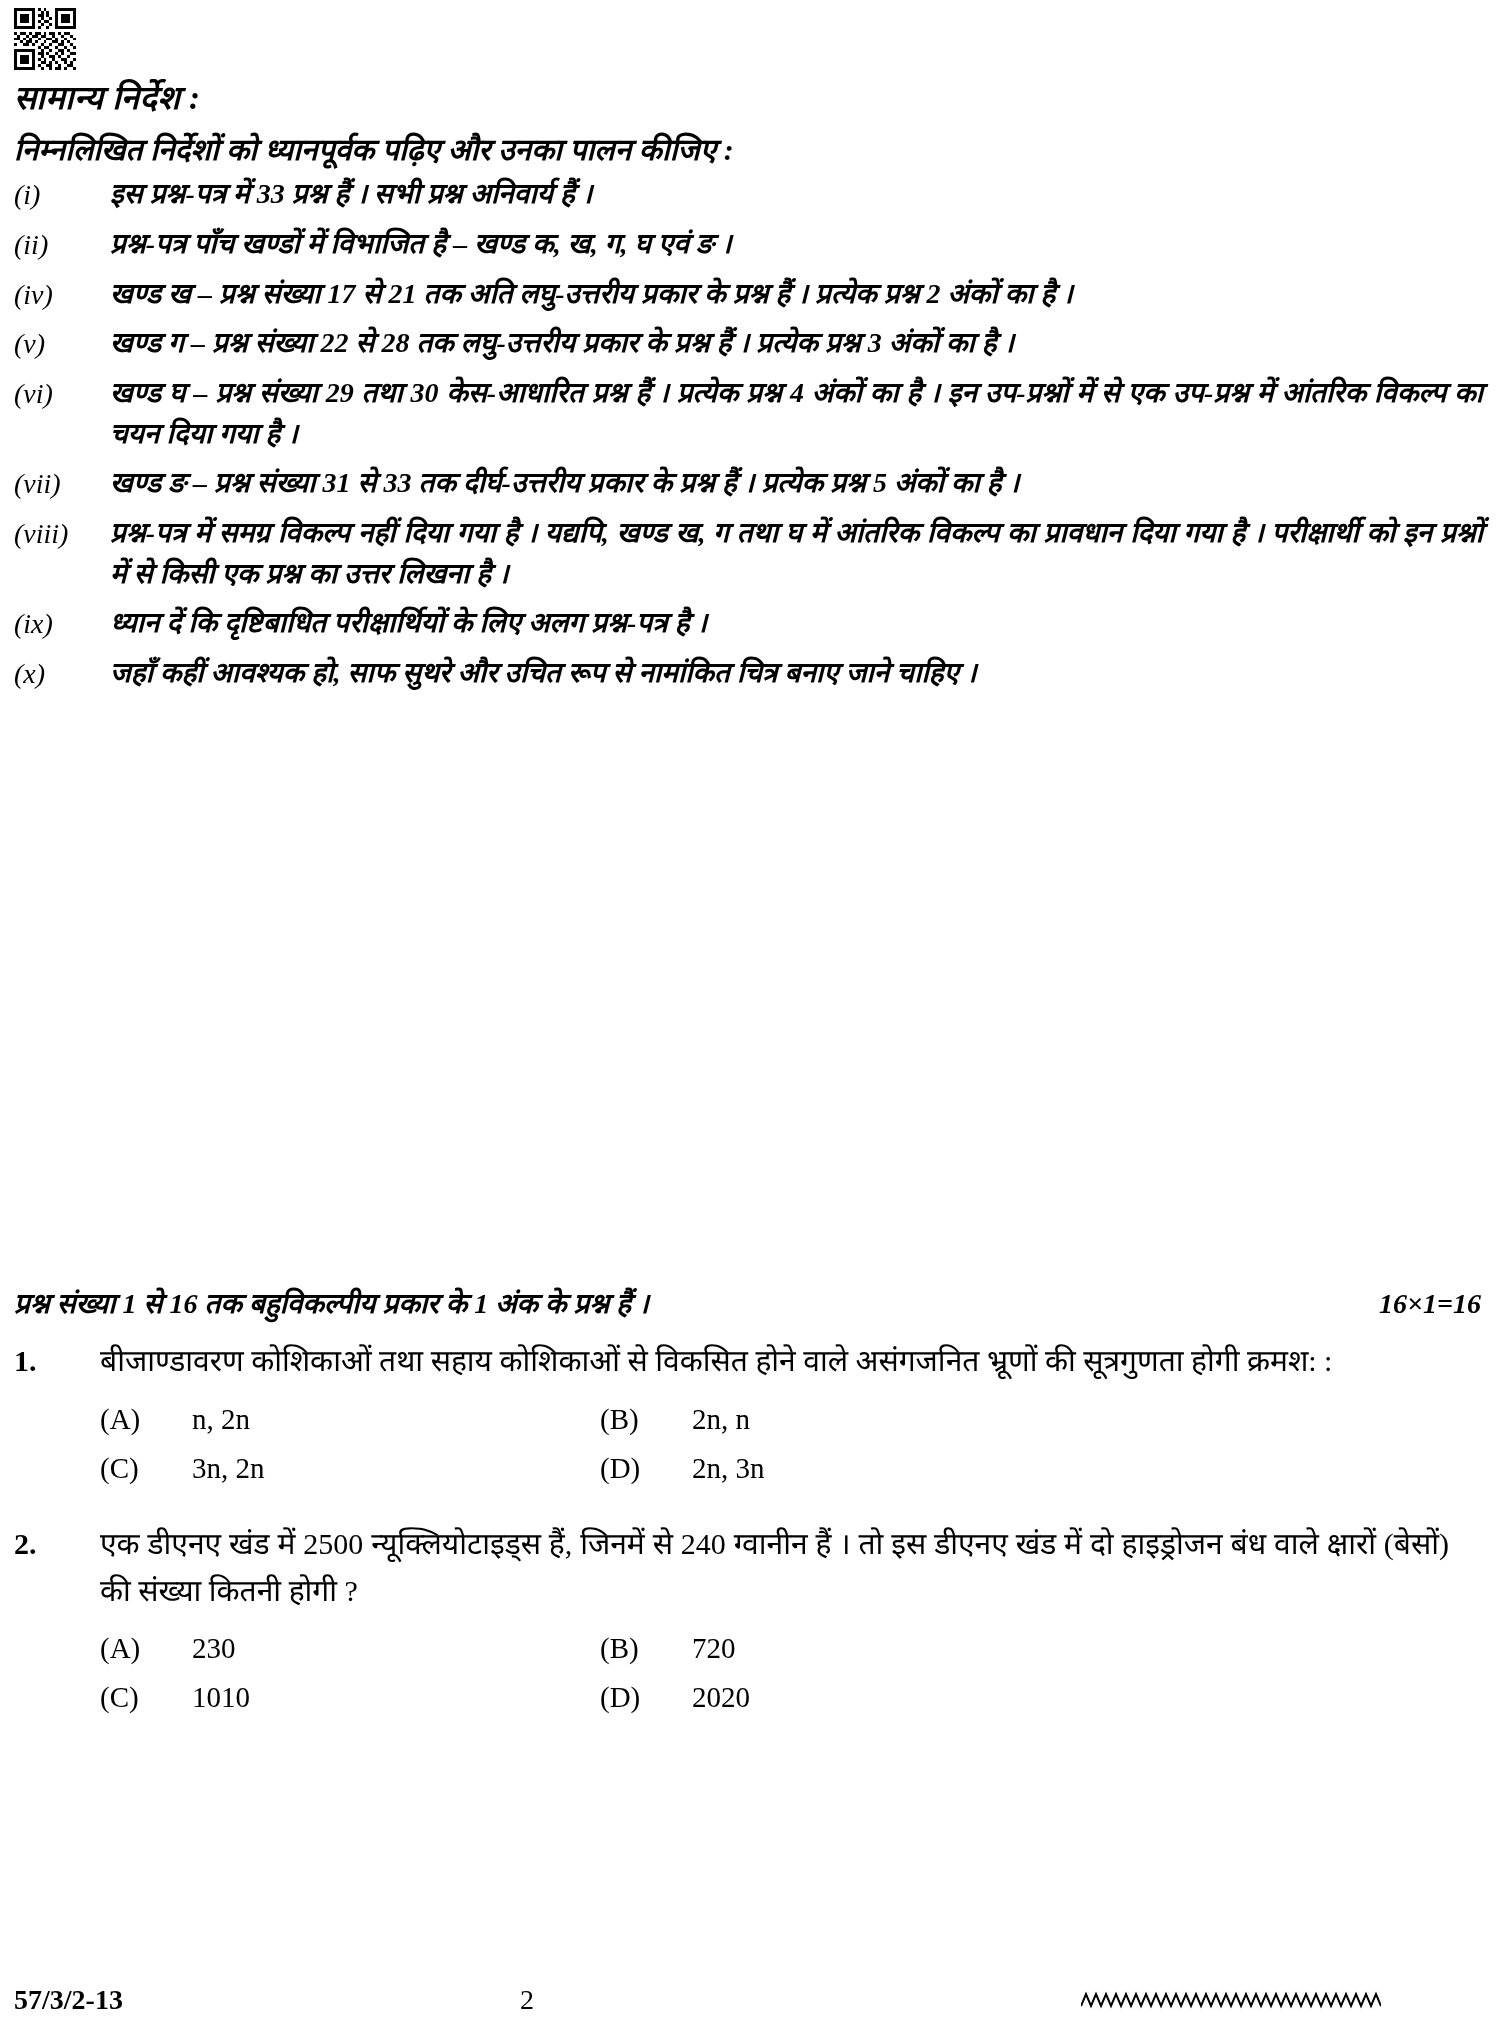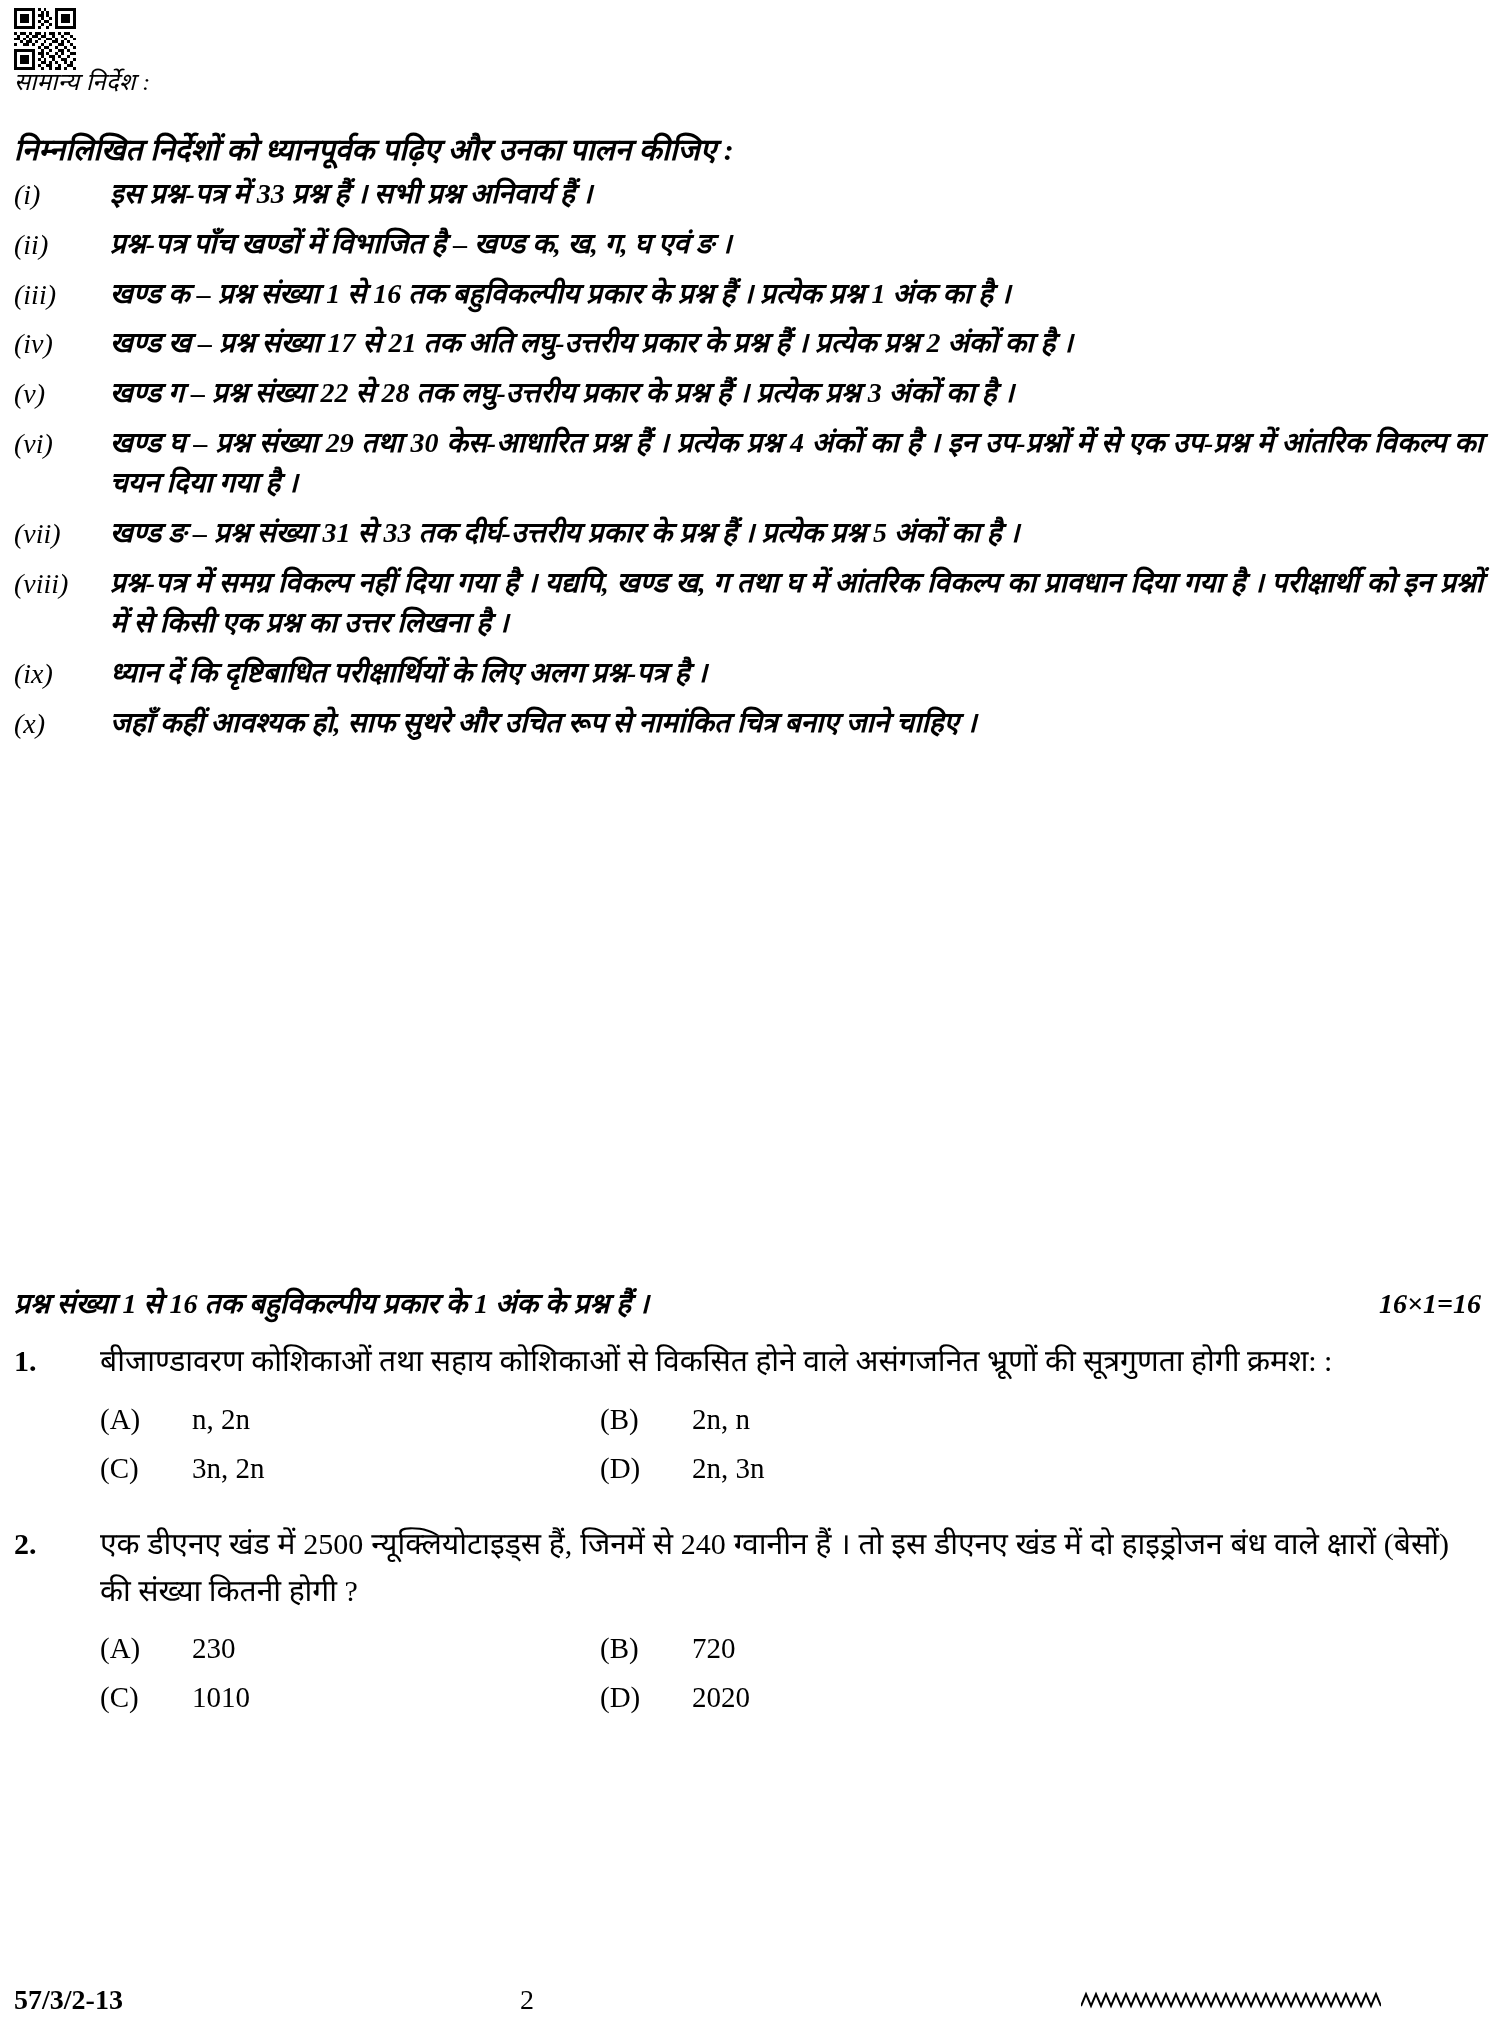--- a/index.html
+++ b/index.html
@@ -31,23 +31,23 @@
     top: 8px;
     width: 62px;
     height: 62px;
   }
   .qr svg { display: block; }
 
   
   .gen-heading {
     position: absolute;
     left: 14px;
-    top: 64px;
-    font-size: 24px;
-    font-weight: normal;
+    top: 74px;
+    font-size: 33px;
+    font-weight: bold;
     font-style: italic;
     letter-spacing: 0.4px;
   }
 
   .intro-line {
     position: absolute;
     left: 14px;
     top: 128px;
     font-size: 30px;
     font-weight: bold;
@@ -317,24 +317,20 @@
     <div class="inst-row">
       <div class="inst-num">(i)</div>
       <div class="inst-text">इस प्रश्न-पत्र में 33 प्रश्न हैं । सभी प्रश्न अनिवार्य हैं ।</div>
     </div>
 
     <div class="inst-row">
       <div class="inst-num">(ii)</div>
       <div class="inst-text">प्रश्न-पत्र पाँच खण्डों में विभाजित है – खण्ड क, ख, ग, घ एवं ङ ।</div>
     </div>
 
-    <div class="inst-row">
-      <div class="inst-num">(iii)</div>
-      <div class="inst-text">खण्ड क – प्रश्न संख्या 1 से 16 तक बहुविकल्पीय प्रकार के प्रश्न हैं । प्रत्येक प्रश्न 1 अंक का है ।</div>
-    </div>
 
     <div class="inst-row">
       <div class="inst-num">(iv)</div>
       <div class="inst-text">खण्ड ख – प्रश्न संख्या 17 से 21 तक अति लघु-उत्तरीय प्रकार के प्रश्न हैं । प्रत्येक प्रश्न 2 अंकों का है ।</div>
     </div>
 
     <div class="inst-row">
       <div class="inst-num">(v)</div>
       <div class="inst-text">खण्ड ग – प्रश्न संख्या 22 से 28 तक लघु-उत्तरीय प्रकार के प्रश्न हैं । प्रत्येक प्रश्न 3 अंकों का है ।</div>
     </div>

